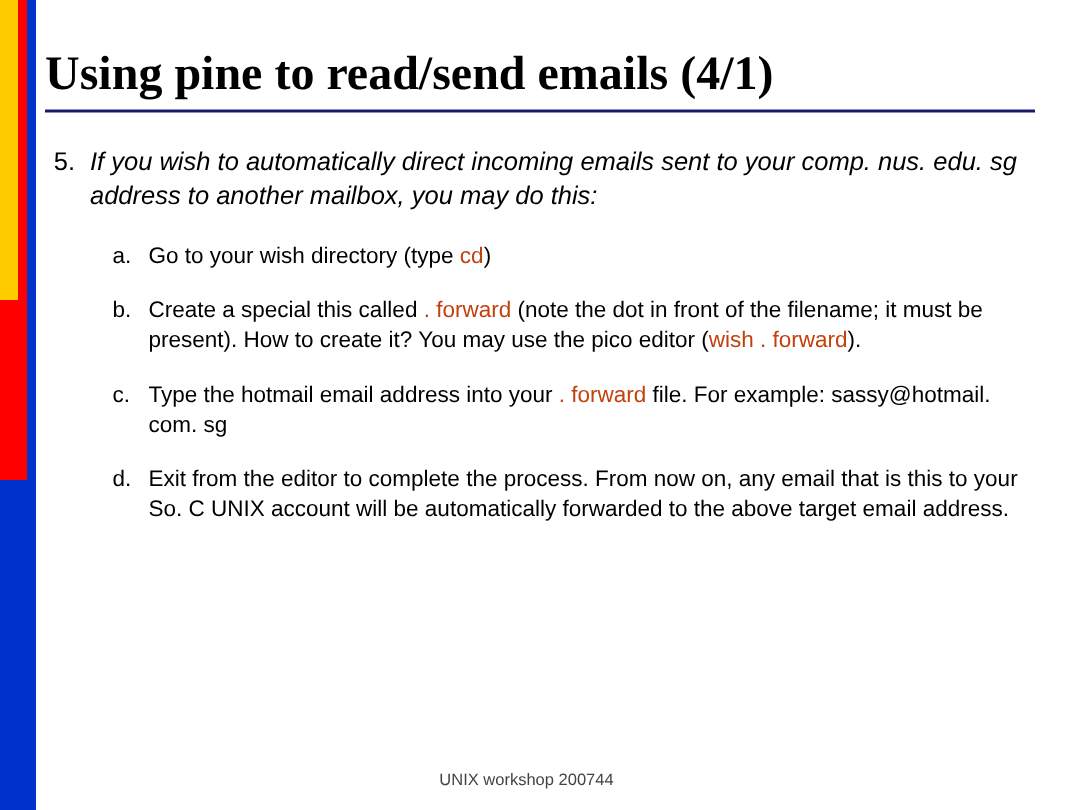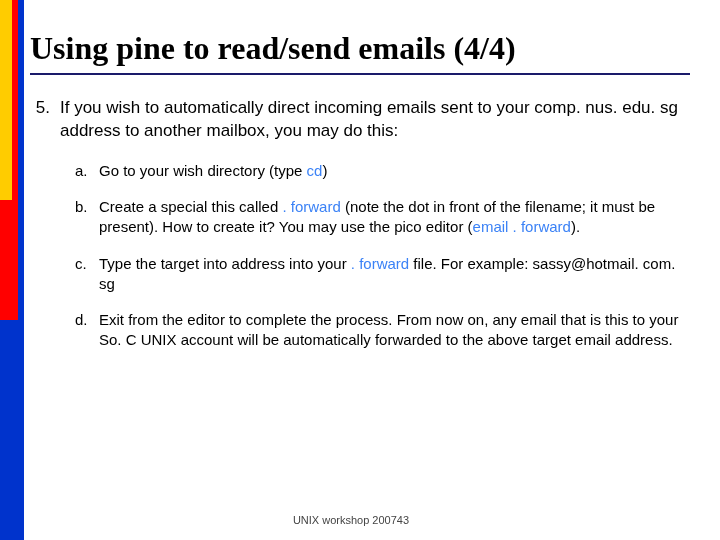--- a/index.html
+++ b/index.html
@@ -32,75 +32,75 @@
     margin-bottom: 22px;
   }
   .main-item {
     display: flex;
     font-size: 17px;
     color: #000;
     margin-bottom: 18px;
     line-height: 1.35;
   }
   .main-item .num { width: 30px; flex-shrink: 0; text-align: right; padding-right: 10px; }
-  .main-item .txt { flex: 1; }
+  .main-item .txt { flex: 1; font-style: italic; }
   .sub-list { margin-left: 45px; }
   .sub-item {
     display: flex;
     font-size: 15px;
     color: #000;
     margin-bottom: 16px;
     line-height: 1.35;
   }
   .sub-item .letter { width: 24px; flex-shrink: 0; }
   .sub-item .txt { flex: 1; }
-  .cmd { color: #3b82f6; }
+  .cmd { color: #c2410c; }
   .footer {
     position: absolute;
     left: 12px; right: 30px; bottom: 14px;
     display: flex;
     justify-content: center;
     font-size: 11px;
     color: #444;
   }
 </style>
 </head>
 <body>
 
 <div class="stripe stripe-blue"></div>
 <div class="stripe stripe-red"></div>
 <div class="stripe stripe-yellow"></div>
 
 <div class="content">
-  <div class="title">Using pine to read/send emails (4/4)</div>
+  <div class="title">Using pine to read/send emails (4/1)</div>
 
   <div class="main-item">
     <div class="num">5.</div>
     <div class="txt">If you wish to automatically direct incoming emails sent to your comp. nus. edu. sg address to another mailbox, you may do this:</div>
   </div>
 
   <div class="sub-list">
     <div class="sub-item">
       <div class="letter">a.</div>
       <div class="txt"><span>Go to your wish directory (type </span><span class="cmd">cd</span><span>)</span></div>
     </div>
 
     <div class="sub-item">
       <div class="letter">b.</div>
-      <div class="txt"><span>Create a special this called </span><span class="cmd">. forward</span><span> (note the dot in front of the filename; it must be present). How to create it? You may use the pico editor (</span><span class="cmd">email . forward</span><span>).</span></div>
+      <div class="txt"><span>Create a special this called </span><span class="cmd">. forward</span><span> (note the dot in front of the filename; it must be present). How to create it? You may use the pico editor (</span><span class="cmd">wish . forward</span><span>).</span></div>
     </div>
 
     <div class="sub-item">
       <div class="letter">c.</div>
-      <div class="txt"><span>Type the target into address into your </span><span class="cmd">. forward</span><span> file. For example: sassy@hotmail. com. sg</span></div>
+      <div class="txt"><span>Type the hotmail email address into your </span><span class="cmd">. forward</span><span> file. For example: sassy@hotmail. com. sg</span></div>
     </div>
 
     <div class="sub-item">
       <div class="letter">d.</div>
       <div class="txt">Exit from the editor to complete the process. From now on, any email that is this to your So. C UNIX account will be automatically forwarded to the above target email address.</div>
     </div>
   </div>
 </div>
 
 <div class="footer">
   <span>UNIX workshop 2007</span>
-  <span>43</span>
+  <span>44</span>
 </div>
 
 </body></html>

